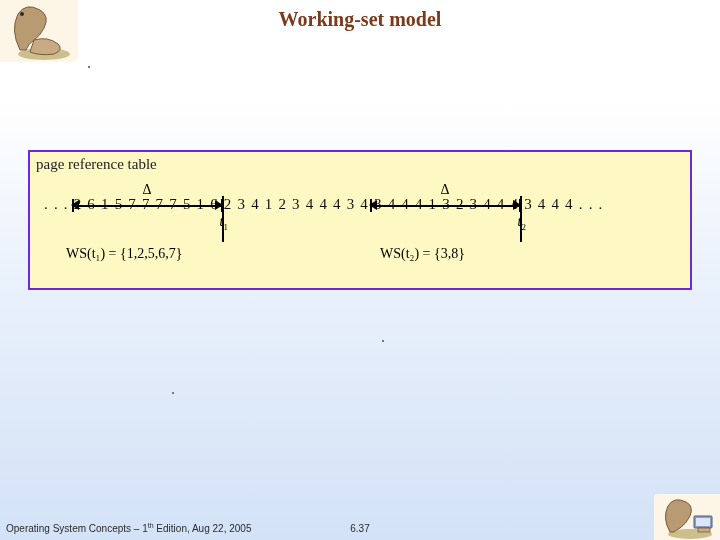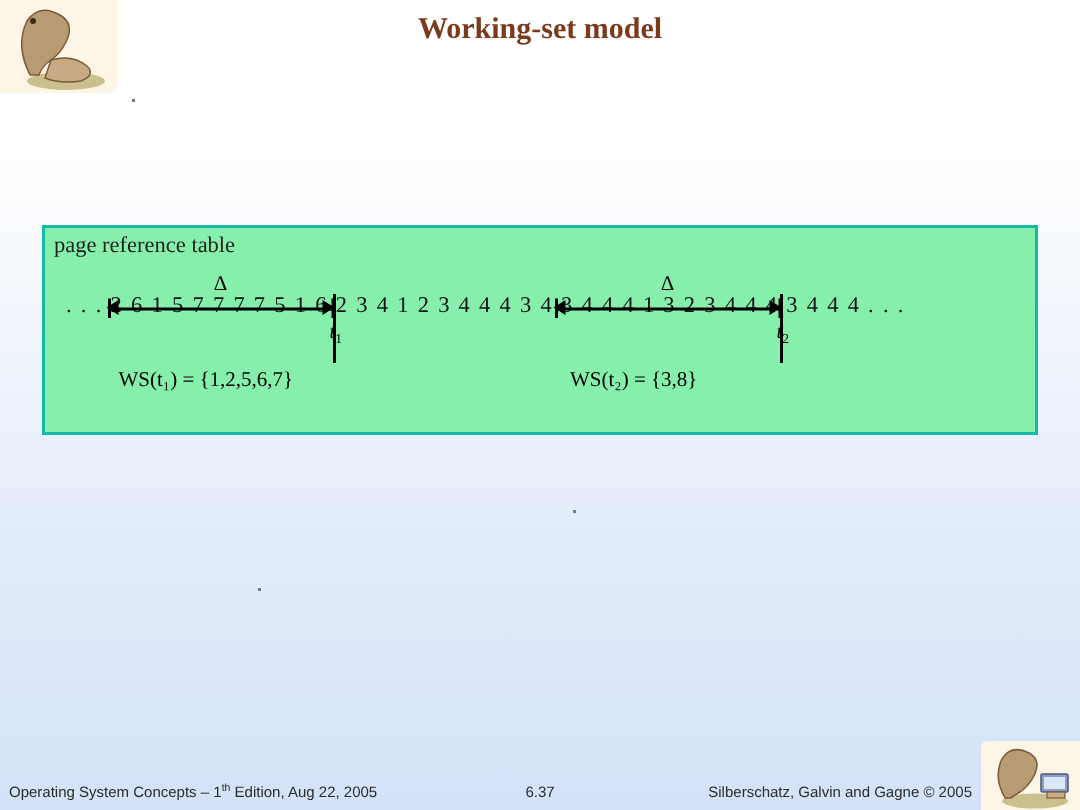--- a/index.html
+++ b/index.html
@@ -23,22 +23,22 @@
     text-align: center;
     font-family: Georgia, "Times New Roman", serif;
     font-weight: bold;
     font-size: 20px;
     color: #7c3a1c;
   }
   .diagram-box {
     position: absolute;
     left: 28px; top: 150px;
     width: 664px; height: 140px;
-    background: #86efac;
-    border: 2px solid #14b8a6;
+    background: #fef9c3;
+    border: 2px solid #6d28d9;
   }
   .prt-label {
     position: absolute;
     left: 6px; top: 4px;
     font-family: "Times New Roman", serif;
     font-size: 15px;
     color: #222;
   }
   .refstr {
     position: absolute;
@@ -134,41 +134,40 @@
   <div class="win" style="left:42px; width:150px">
     <div class="tick-l"></div>
       <div class="arr-l"></div>
     <div class="bar"></div>
     <div class="arr-r"></div>
       <div class="tick-r"></div>
     <div class="delta">Δ</div>
     <div class="tlabel"><i>t</i><sub>1</sub></div>
   </div>
   <div class="drop" style="left:192px; top:44px; height:46px"></div>
-  <div class="ws-text" style="left:49px; top:94px">WS(t₁) = {1,2,5,6,7}</div>
+  <div class="ws-text" style="left:36px; top:94px">WS(t₁) = {1,2,5,6,7}</div>
 
   <div class="win" style="left:340px; width:150px">
     <div class="tick-l"></div>
       <div class="arr-l"></div>
     <div class="bar"></div>
     <div class="arr-r"></div>
       <div class="tick-r"></div>
     <div class="delta">Δ</div>
     <div class="tlabel"><i>t</i><sub>2</sub></div>
   </div>
   <div class="drop" style="left:490px; top:44px; height:46px"></div>
   <div class="ws-text" style="left:350px; top:94px">WS(t₂) = {3,8}</div>
 </div>
 
 <div class="footer">
   <div class="left">
     <span>Operating System Concepts – 1</span><sup>th</sup><span> Edition, Aug 22, 2005</span>
   </div>
   <div class="center">6.37</div>
-  <div class="right">Silberschatz, Galvin and Gagne © 2005</div>
   <div class="logo">
     <svg viewBox="0 0 66 46">
       <ellipse cx="36" cy="40" rx="22" ry="5" fill="#cbbf8d"></ellipse>
       <path d="M16 38 Q8 24 14 12 Q20 2 32 8 Q40 12 36 22 Q32 30 26 34 Q22 36 20 38 Z" fill="#b89a73" stroke="#7a5a3a" stroke-width="1"></path>
       <rect x="40" y="22" width="18" height="12" rx="1" fill="#8aa0c8" stroke="#4a5a7a" stroke-width="1"></rect>
       <rect x="42" y="24" width="14" height="8" fill="#dde6f4"></rect>
       <rect x="44" y="34" width="12" height="4" fill="#c8ab85" stroke="#7a5a3a" stroke-width="0.8"></rect>
     </svg>
   </div>
 </div>

